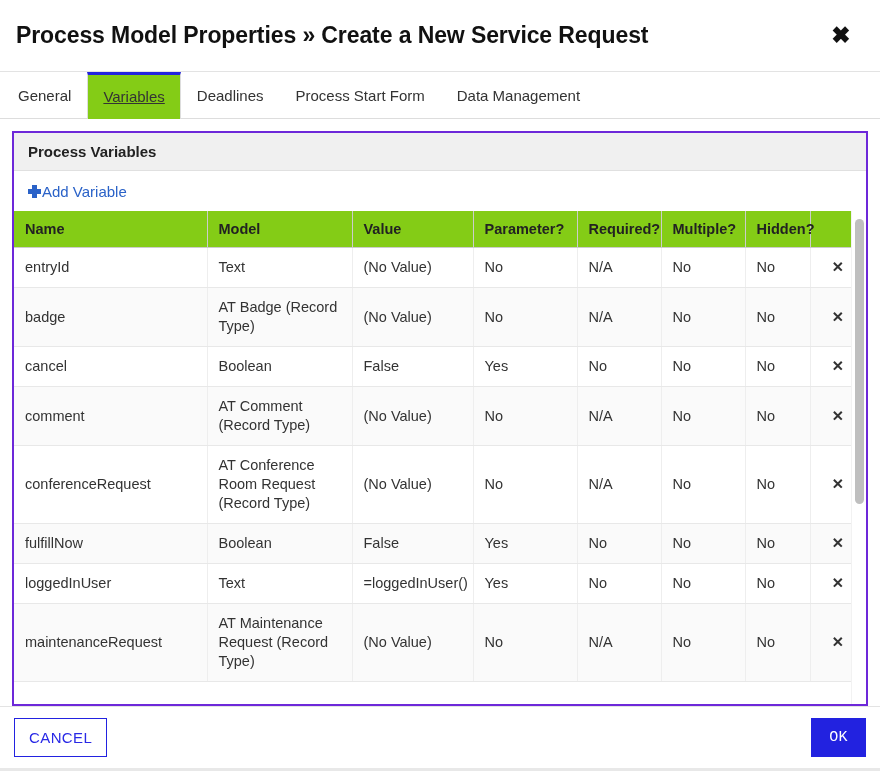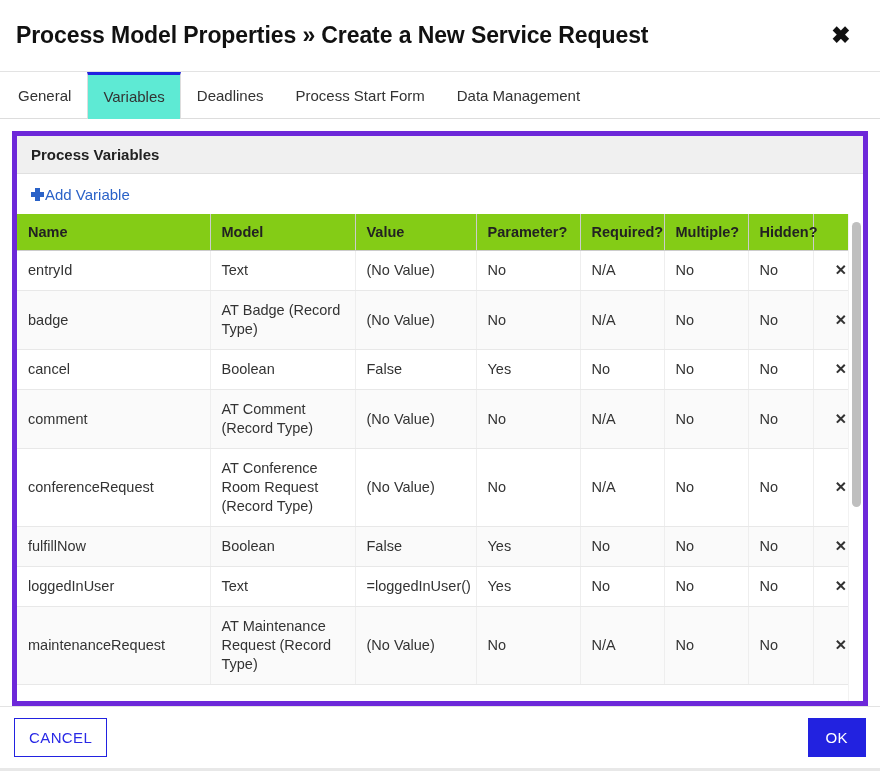--- a/index.html
+++ b/index.html
@@ -80,41 +80,42 @@
     cursor: pointer;
     background: transparent;
     border: 1px solid transparent;
     border-bottom: none;
     box-sizing: border-box;
     position: relative;
     top: 0;
     white-space: nowrap;
   }
   .tab.active {
-    background: #5eead4;
+    background: #84cc16;
     border-left: 1px solid #dddddd;
     border-right: 1px solid #dddddd;
     border-top: 3px solid #2222e0;
     margin-bottom: -1px;
     padding-bottom: 1px;
+    text-decoration: underline;
   }
 
   
   .dialog-body {
     flex: 1 1 auto;
     padding: 12px 12px 0 12px;
     box-sizing: border-box;
     background: #ffffff;
     overflow: hidden;
     display: flex;
     flex-direction: column;
   }
 
   .panel {
-    border: 5px solid #6d28d9;
+    border: 2px solid #6d28d9;
     background: #ffffff;
     display: flex;
     flex-direction: column;
     flex: 1 1 auto;
     overflow: hidden;
     box-sizing: border-box;
   }
   .panel-header {
     background: #f0f0f0;
     border-bottom: 1px solid #e0e0e0;
@@ -280,21 +281,21 @@
     font-family: "Liberation Sans", sans-serif;
   }
   .btn-ok {
     border: none;
     background: #2222e0;
     color: #ffffff;
     font-size: 15px;
     letter-spacing: 0.4px;
     padding: 11px 18px;
     cursor: pointer;
-    font-family: Liberation Sans, sans-serif;
+    font-family: Liberation Mono, monospace;
   }
   .bottom-rule {
     height: 3px;
     background: #e8e8e8;
   }
 </style>
 </head>
 <body>
 
 <div class="dialog">

